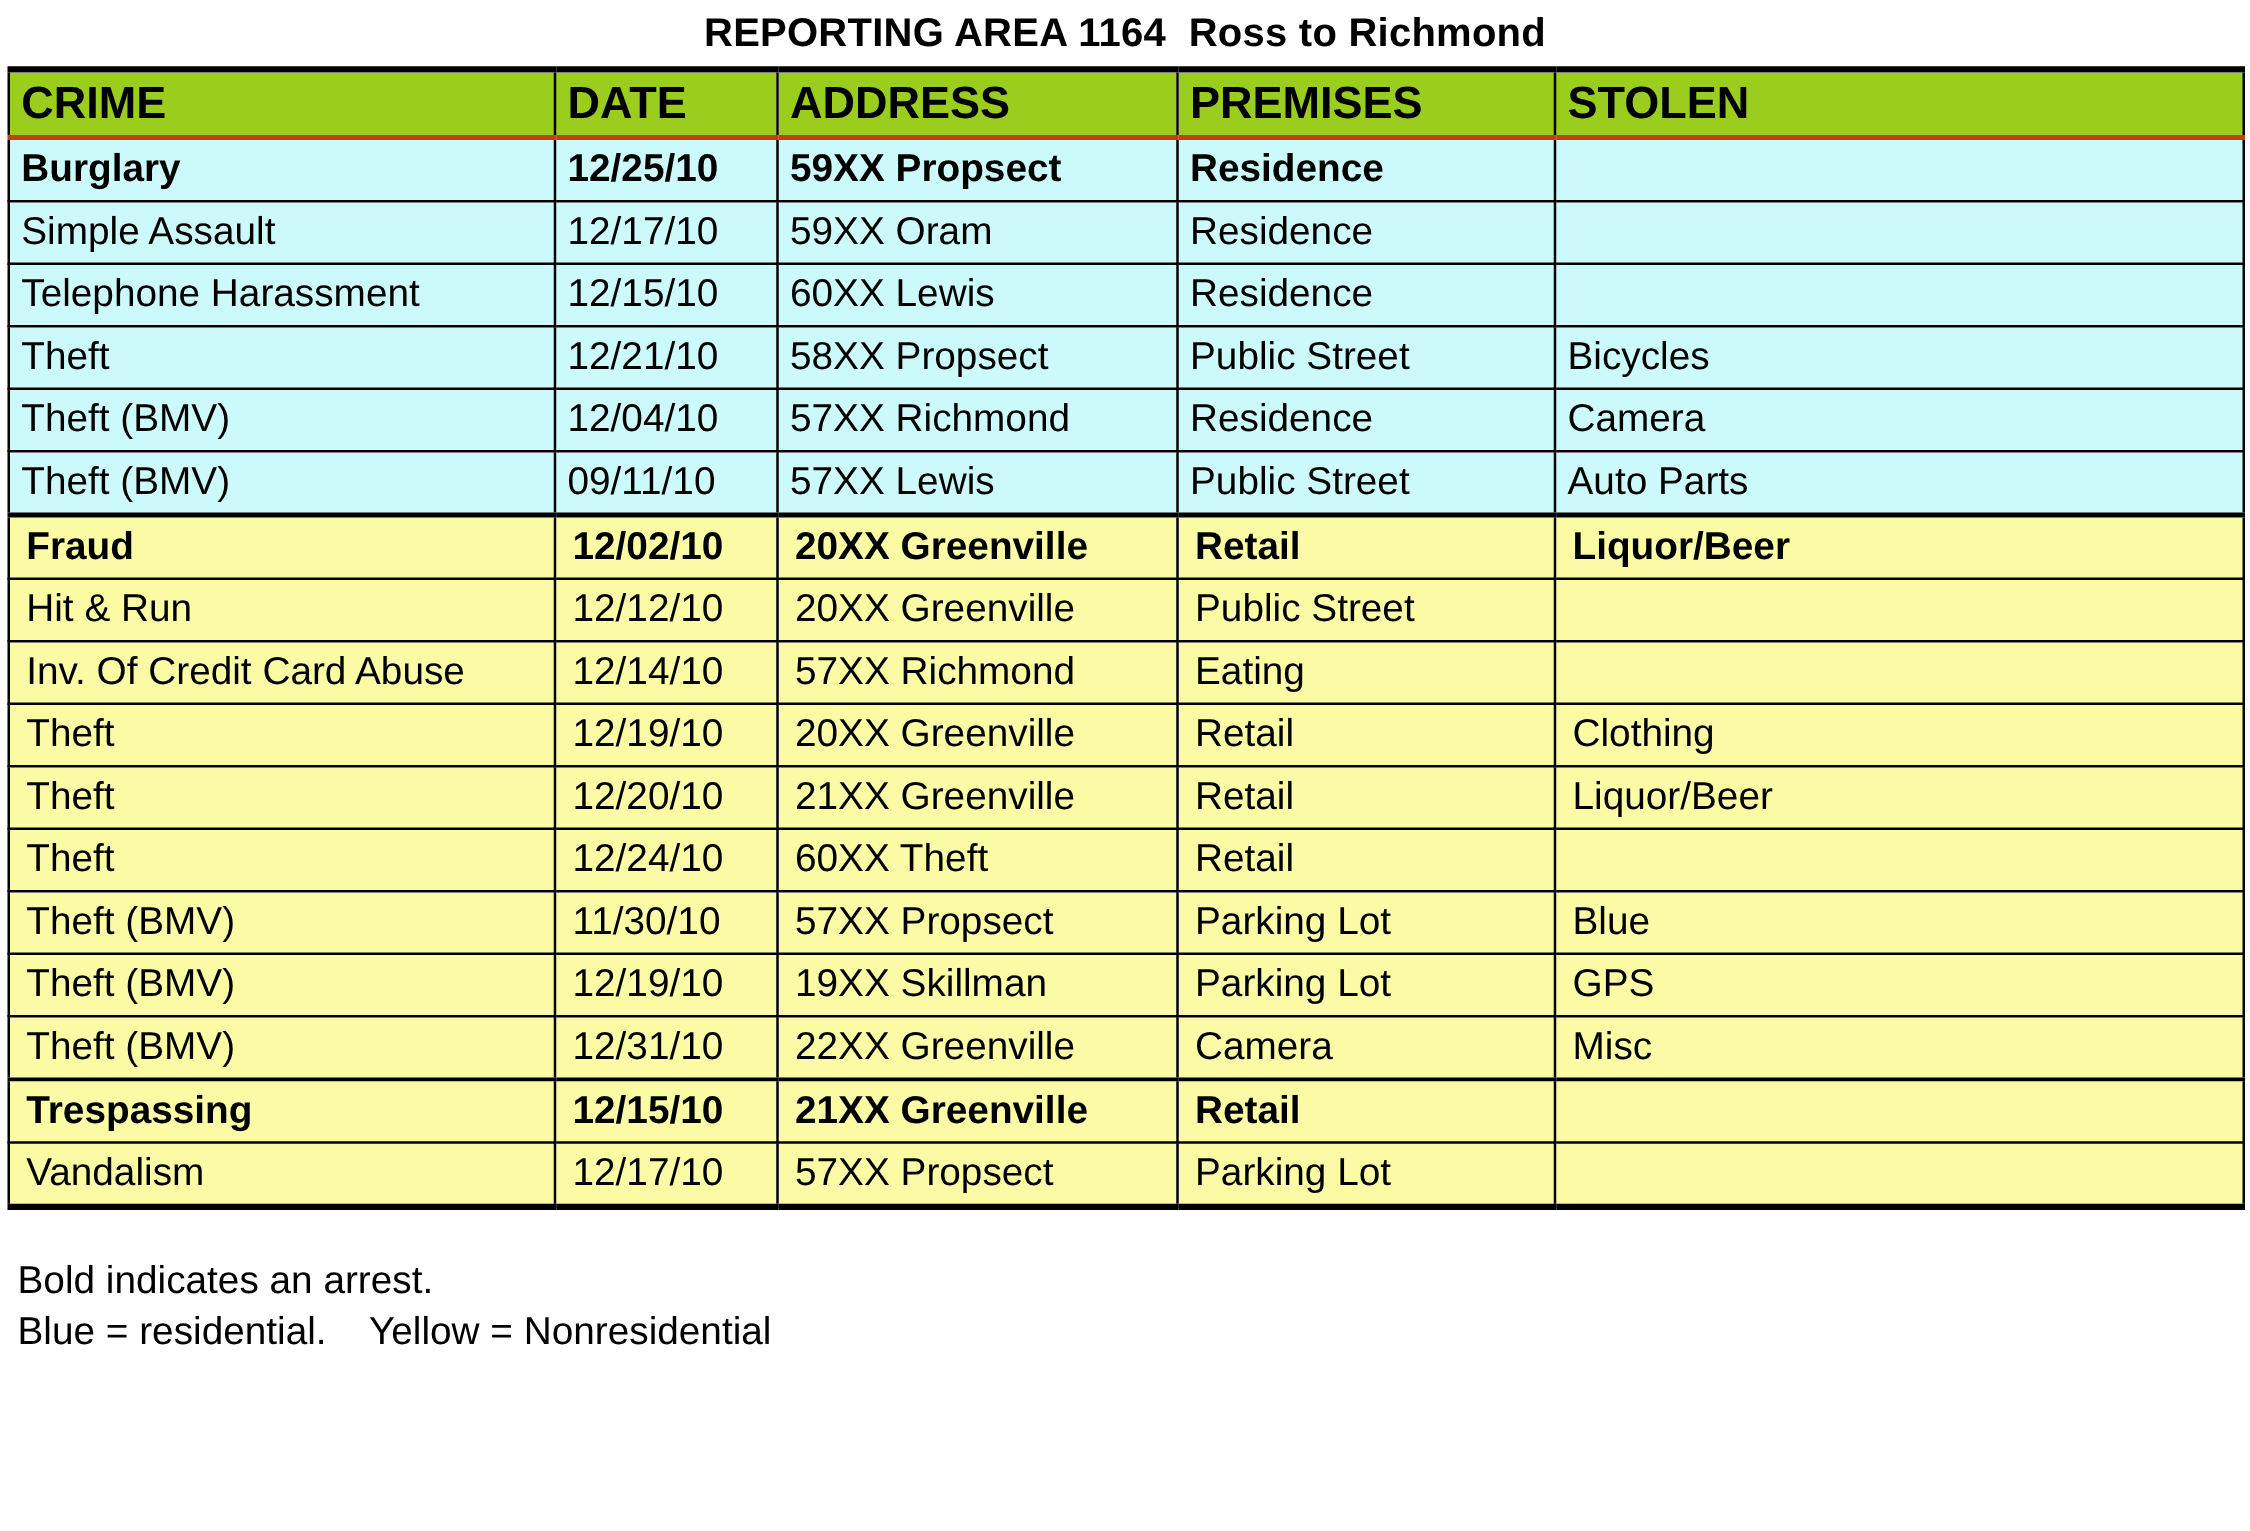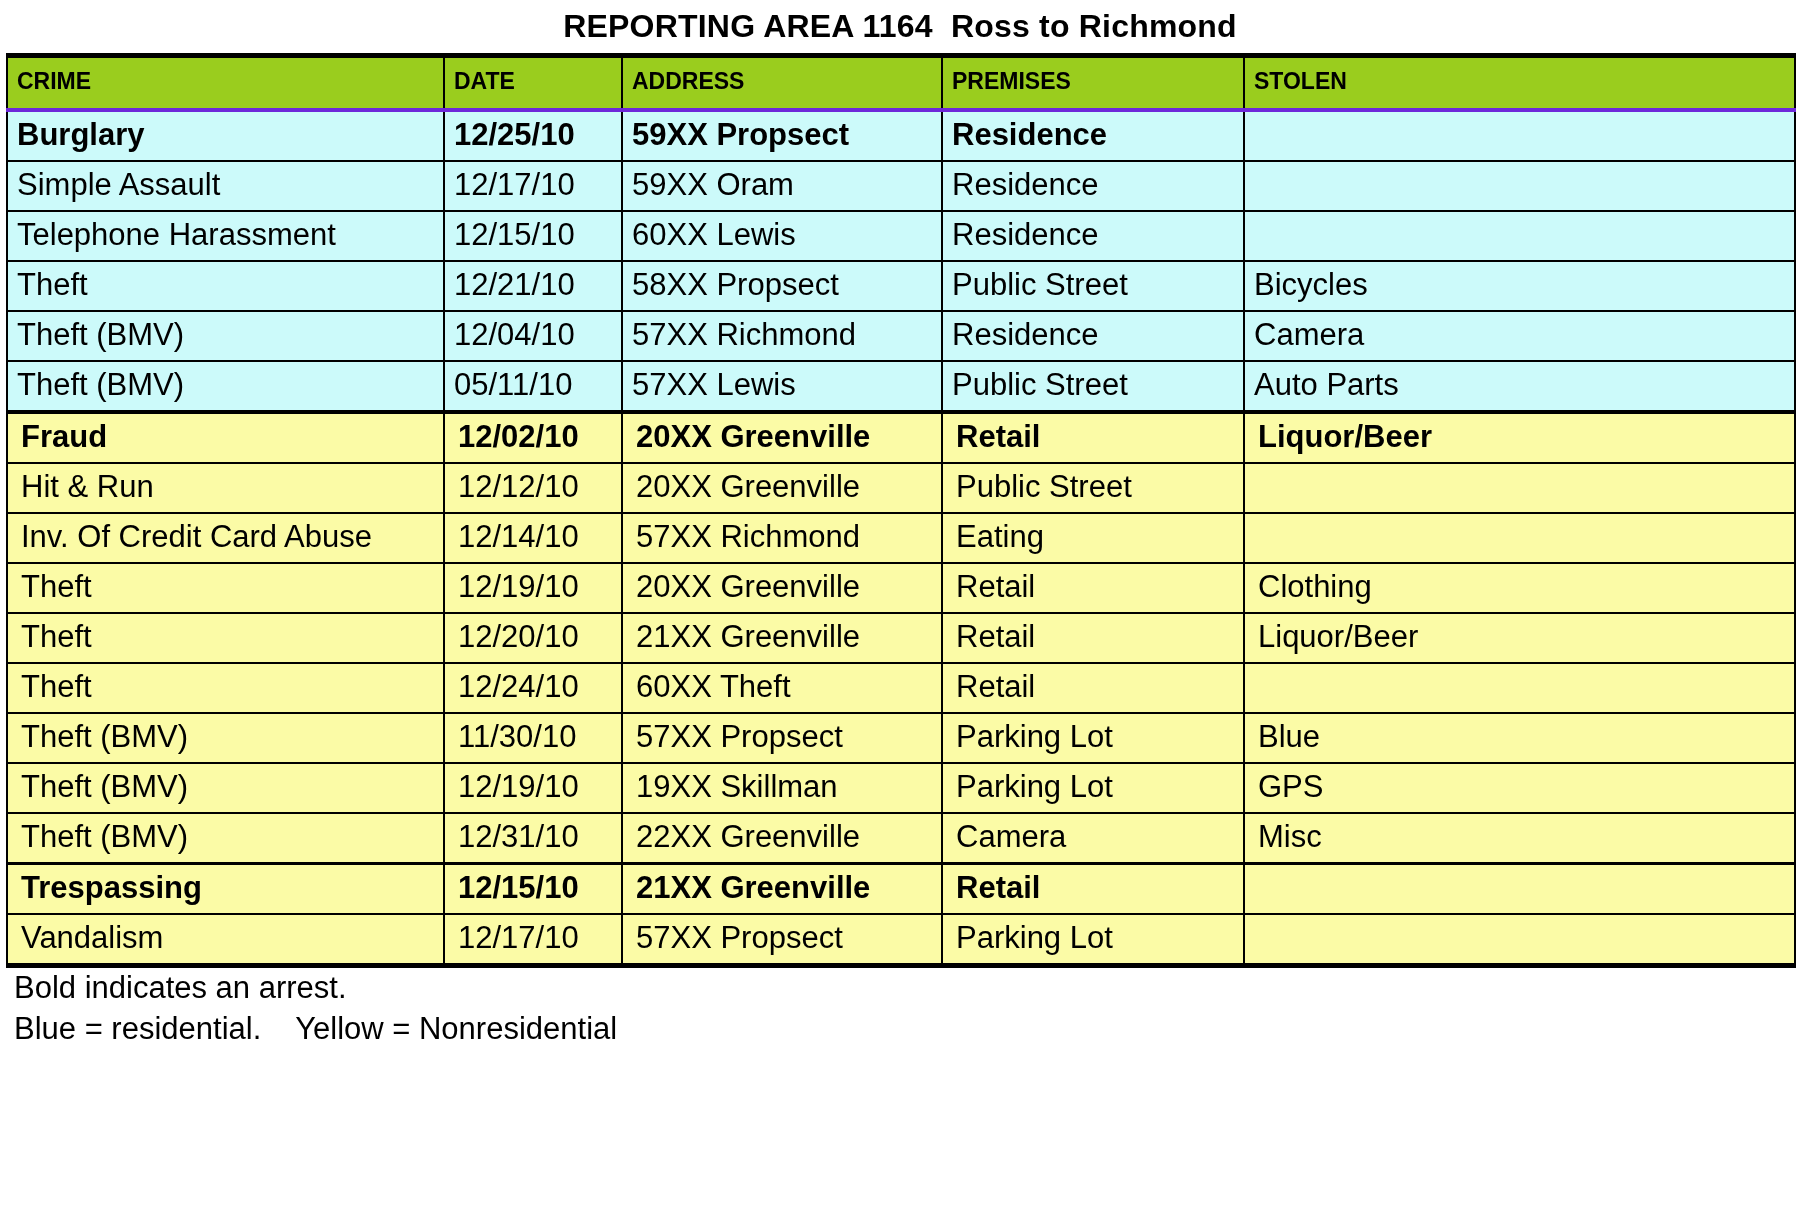--- a/index.html
+++ b/index.html
@@ -52,35 +52,36 @@
     line-height: 1.0;
     height: 44px;
     vertical-align: middle;
     text-align: left;
     white-space: nowrap;
     overflow: hidden;
   }
   table.crime-table thead th {
     background: #9ACD1E;
     font-weight: bold;
-    font-size: 23px;
+    font-size: 36px;
     height: 46px;
     border-top: 5px solid #000000;
-    border-bottom: 4px solid #6d28d9;
+    border-bottom: 4px solid #c2410c;
   }
   tr.row-blue td { background: #CCFAFA; }
   tr.row-yellow td { background: #FBFBA6; padding-left: 13px; }
   tr.row-arrest td { font-weight: bold; }
   tr.row-arrest td { border-top-width: 3px; }
   tr.section-start td { border-top: 4px solid #000000; }
   tr.last-row td { border-bottom: 5px solid #000000; }
 
   .footnotes {
-    padding-top: 0;
+    padding-top: 19px;
     padding-left: 8px;
+    margin-top: 17px;
   }
   .footnote {
     font-size: 31px;
     line-height: 1.32;
     white-space: pre;
   }
 </style>
 </head>
 <body>
 
@@ -136,21 +137,21 @@
         </tr>
         <tr class="row-blue">
           <td>Theft (BMV)</td>
           <td>12/04/10</td>
           <td>57XX Richmond</td>
           <td>Residence</td>
           <td>Camera</td>
         </tr>
         <tr class="row-blue">
           <td>Theft (BMV)</td>
-          <td>05/11/10</td>
+          <td>09/11/10</td>
           <td>57XX Lewis</td>
           <td>Public Street</td>
           <td>Auto Parts</td>
         </tr>
         <tr class="row-yellow row-arrest section-start">
           <td>Fraud</td>
           <td>12/02/10</td>
           <td>20XX Greenville</td>
           <td>Retail</td>
           <td>Liquor/Beer</td>

